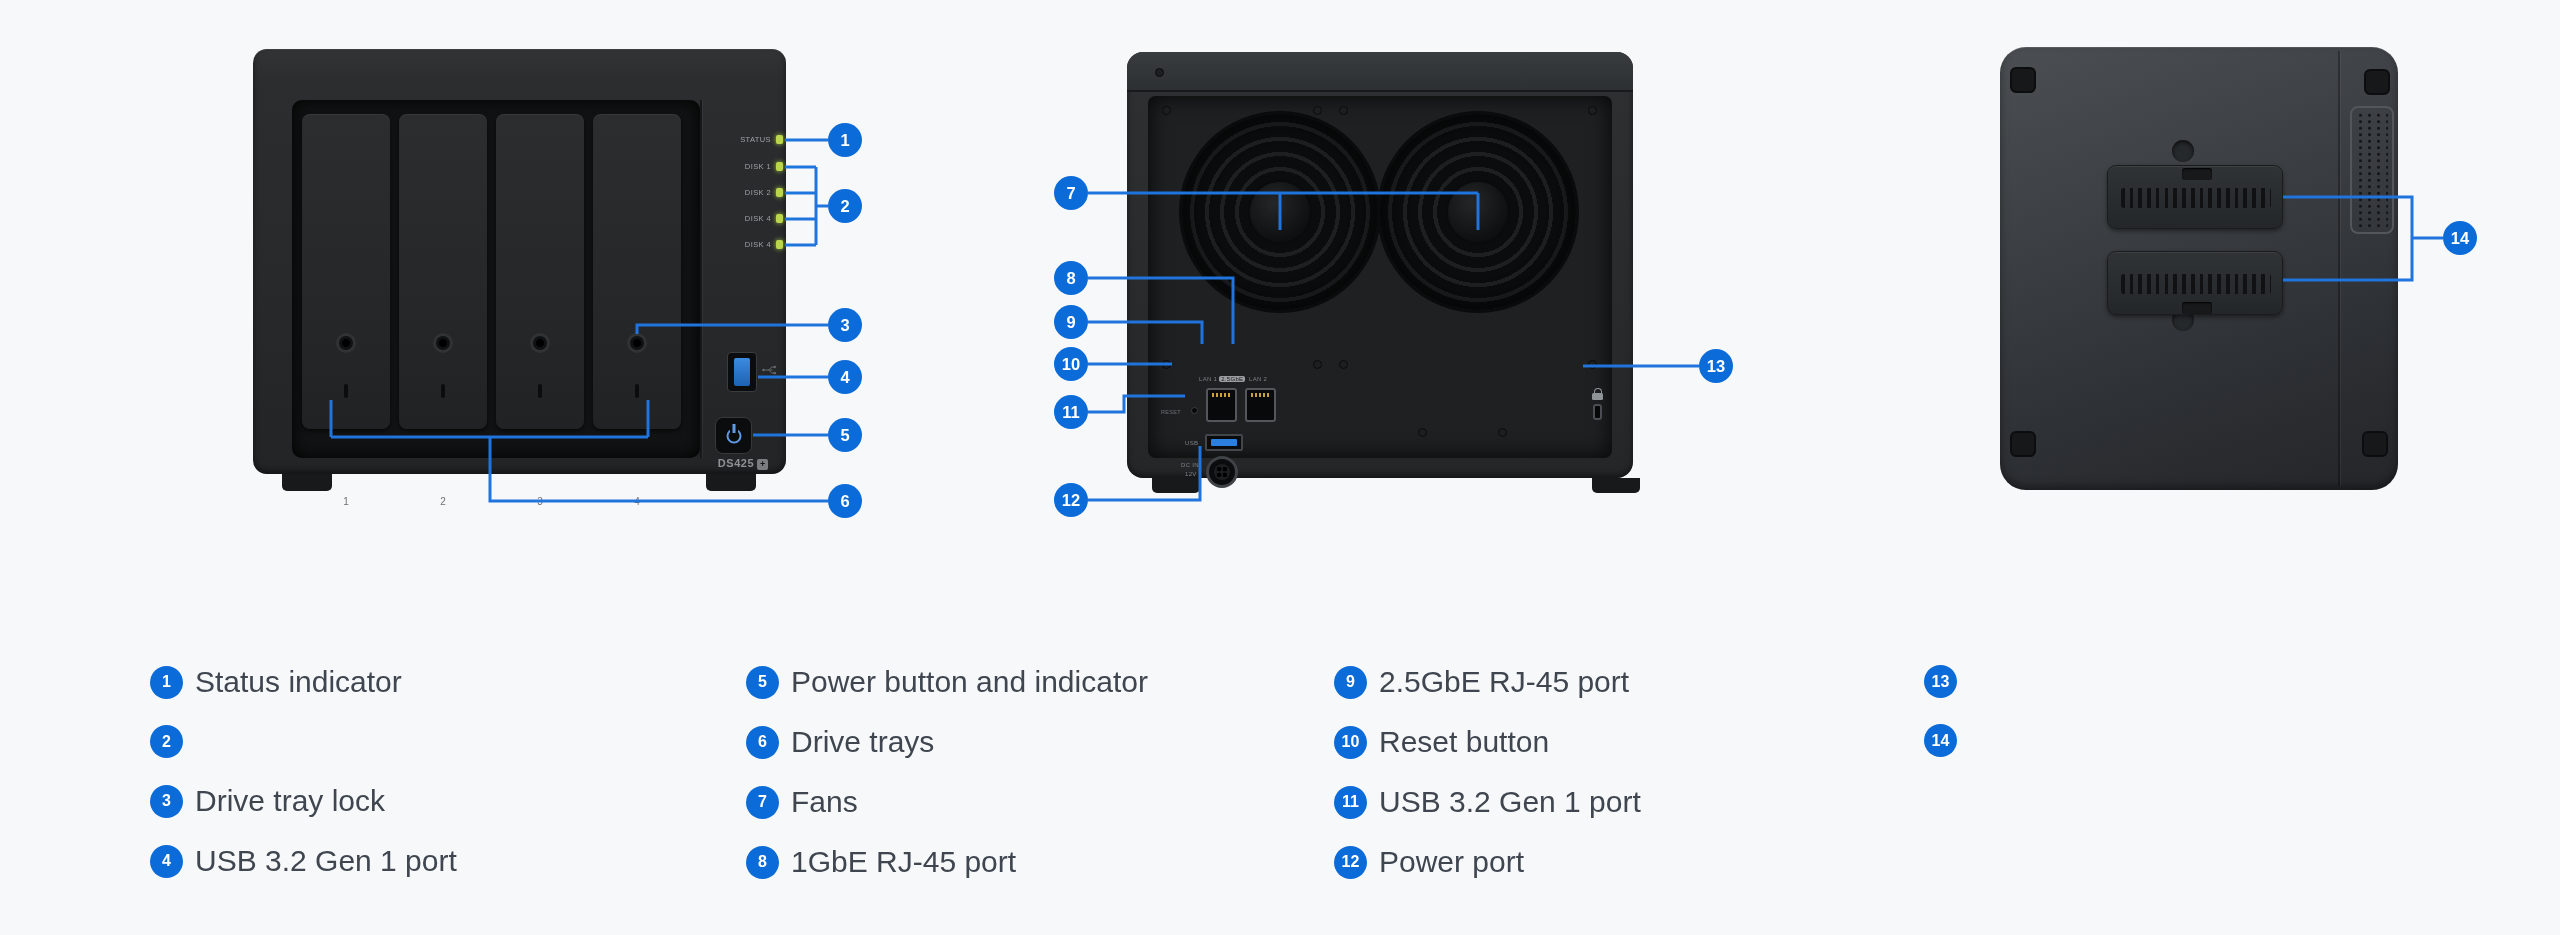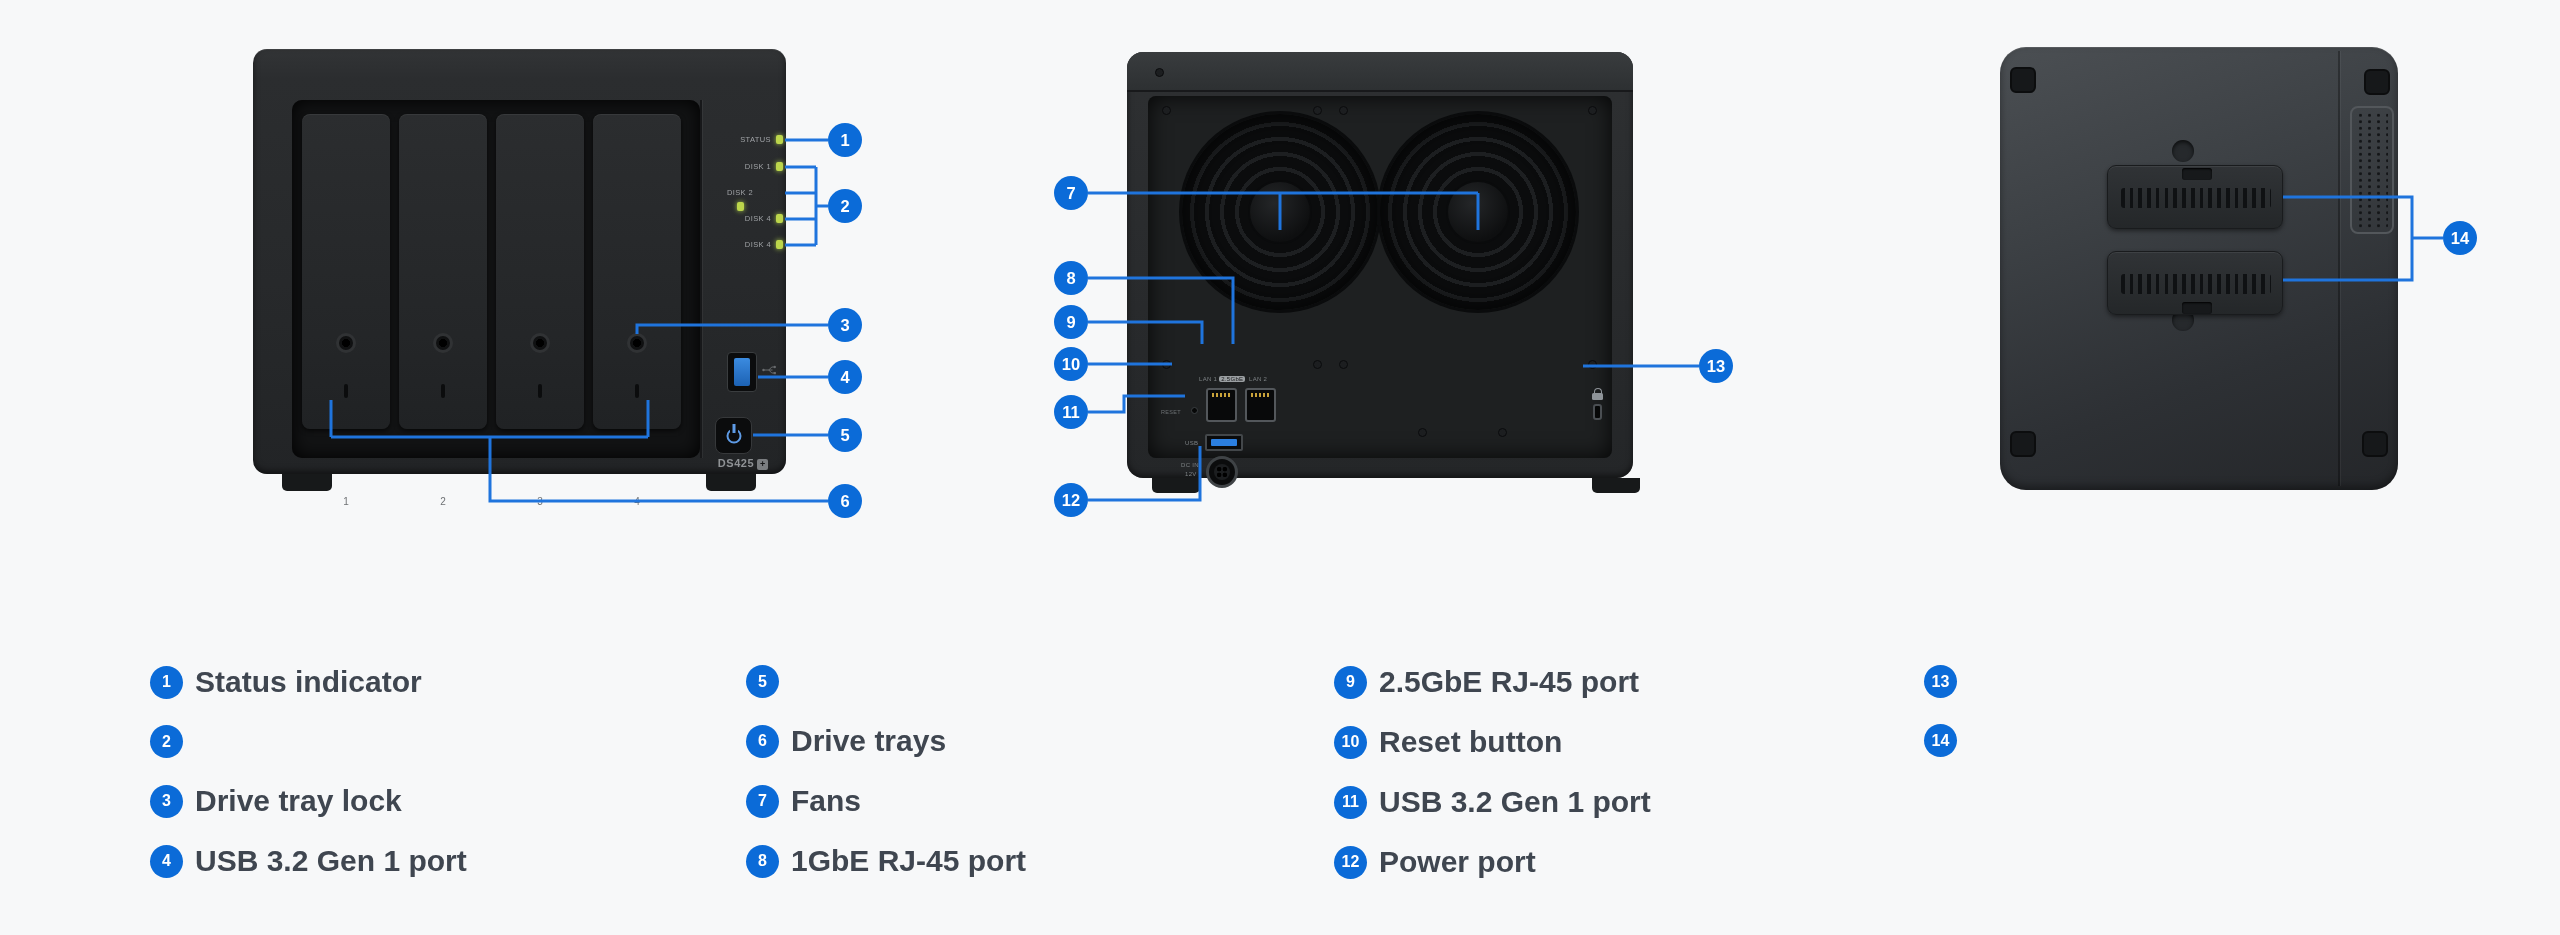--- a/index.html
+++ b/index.html
@@ -19,21 +19,21 @@
 
   
   #lines{position:absolute;left:0;top:0;z-index:5;pointer-events:none;}
   #lines polyline{fill:none;stroke:var(--line);stroke-width:3;}
 
   
   .legend-col{position:absolute;display:flex;flex-direction:column;gap:26px;z-index:2;}
   .legend-item{display:flex;align-items:center;gap:12px;}
   .legend-badge{width:33px;height:33px;border-radius:50%;background:var(--blue);color:#fff;
       display:flex;align-items:center;justify-content:center;font-size:16px;font-weight:600;flex:0 0 auto;}
-  .legend-label{font-size:30px;color:var(--legend-text);white-space:nowrap;font-weight:bold;}
+  .legend-label{font-size:30px;color:var(--legend-text);white-space:nowrap;}
 
   
   .devbody{position:absolute;z-index:1;}
   .foot{position:absolute;background:#17191a;border-radius:0 0 5px 5px;z-index:1;}
   .scr{position:absolute;width:9px;height:9px;border-radius:50%;background:#1c1e20;border:1px solid #0a0b0c;}
 
   
   .f-body{left:253px;top:49px;width:533px;height:425px;border-radius:14px;
       background:linear-gradient(180deg,#323436 0,#2b2d2f 7%,#27292b 55%,#222426 100%);
       box-shadow:inset 0 1px 0 rgba(255,255,255,.08), inset 0 -3px 6px rgba(0,0,0,.5);}
@@ -149,21 +149,21 @@
     <div class="f-divider"></div>
 
     <div class="ledrow" style="top:86px;">
         <span>STATUS</span>
         <i class="led"></i>
       </div>
     <div class="ledrow" style="top:113px;">
         <span>DISK 1</span>
         <i class="led"></i>
       </div>
-    <div class="ledrow" style="top:139px;flex-direction:column;">
+    <div class="ledrow" style="top:139px;">
         <span>DISK 2</span>
         <i class="led"></i>
       </div>
     <div class="ledrow" style="top:165px;">
         <span>DISK 4</span>
         <i class="led"></i>
       </div>
     <div class="ledrow" style="top:191px;">
         <span>DISK 4</span>
         <i class="led"></i>
@@ -316,20 +316,21 @@
         <span class="legend-label">Drive tray lock</span>
       </div>
     <div class="legend-item">
         <span class="legend-badge">4</span>
         <span class="legend-label">USB 3.2 Gen 1 port</span>
       </div>
   </div>
   <div class="legend-col" style="left:746px;top:665px;">
     <div class="legend-item">
         <span class="legend-badge">5</span>
+        <span class="legend-label">Power button and indicator</span>
       </div>
     <div class="legend-item">
         <span class="legend-badge">6</span>
         <span class="legend-label">Drive trays</span>
       </div>
     <div class="legend-item">
         <span class="legend-badge">7</span>
         <span class="legend-label">Fans</span>
       </div>
     <div class="legend-item">

